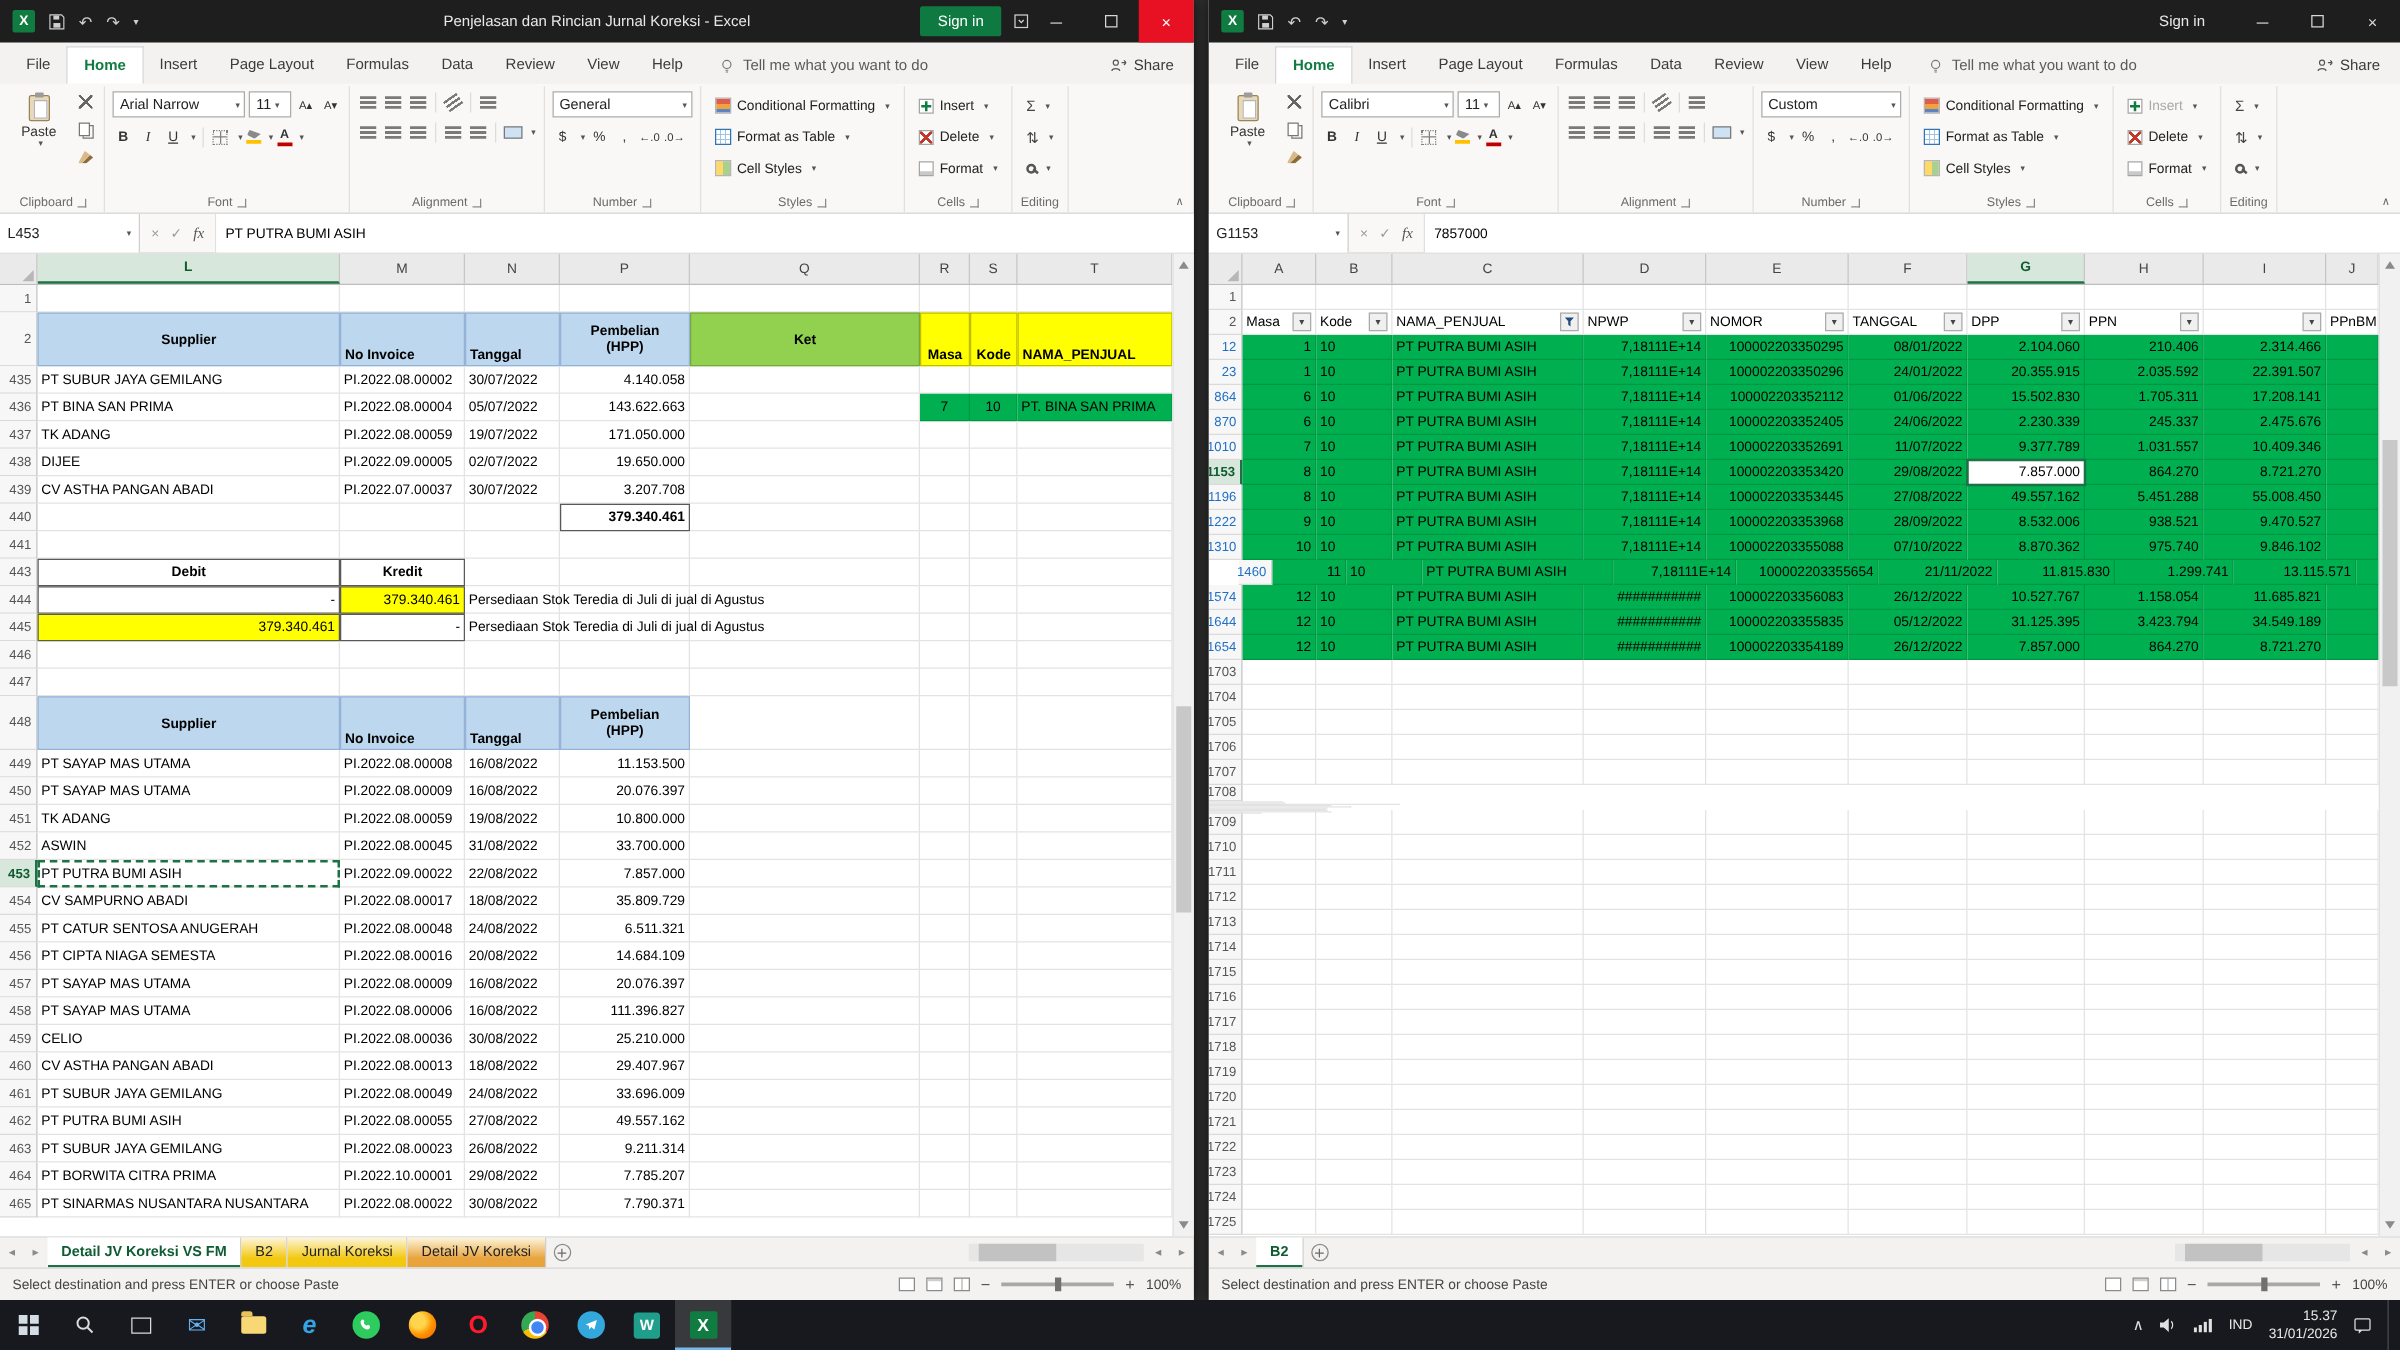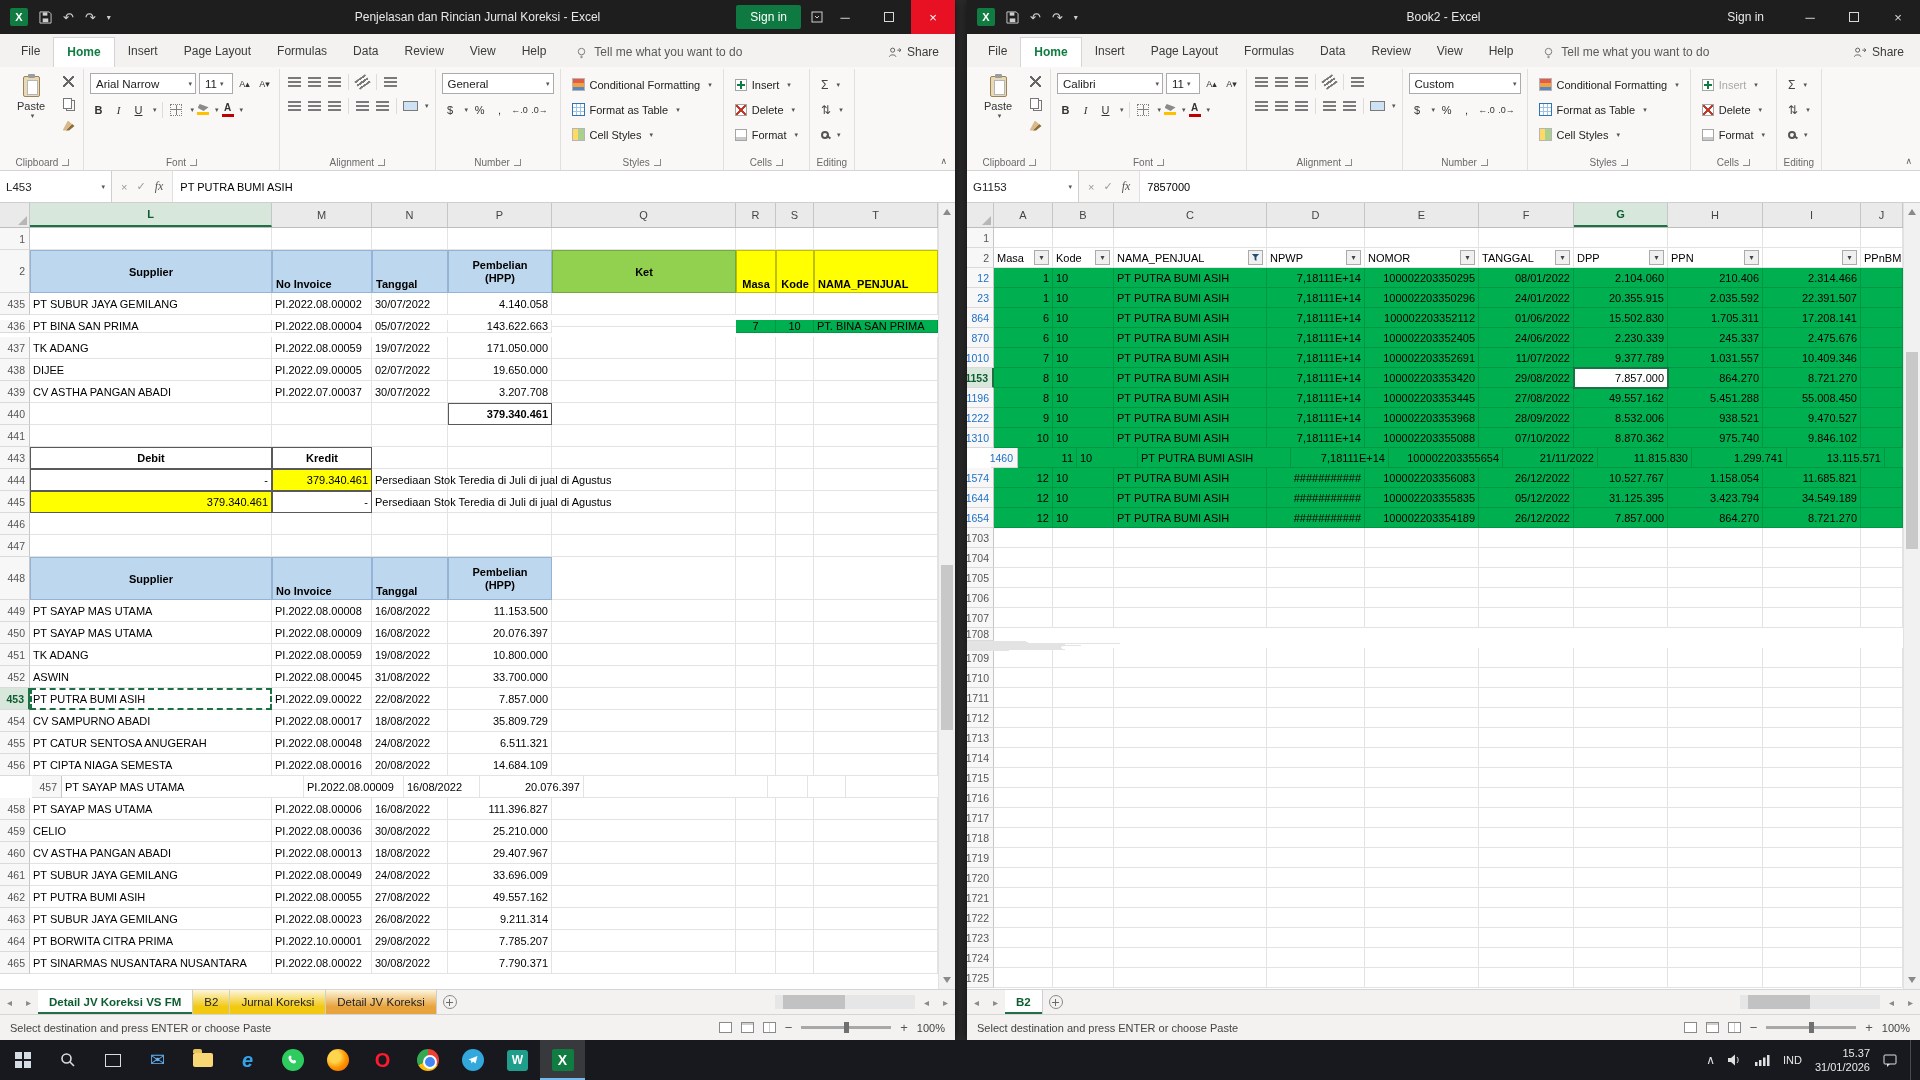--- a/index.html
+++ b/index.html
@@ -562,21 +562,21 @@
             <div class="g-cell a-center" style="width: 40px;">
               <span class="ct"></span>
             </div>
             <div class="g-cell a-center" style="width: 38px;">
               <span class="ct"></span>
             </div>
             <div class="g-cell a-left" style="width: 124px;">
               <span class="ct"></span>
             </div>
           </div>
-          <div class="g-row" style="height: 22px; align-items: center;">
+          <div class="g-row" style="height: 22px;">
             <div class="g-rn" style="width: 30px;">436</div>
             <div class="g-cell a-left" style="width: 242px;">
               <span class="ct">PT BINA SAN PRIMA</span>
             </div>
             <div class="g-cell a-left" style="width: 100px;">
               <span class="ct">PI.2022.08.00004</span>
             </div>
             <div class="g-cell a-left" style="width: 76px;">
               <span class="ct">05/07/2022</span>
             </div>
@@ -1104,21 +1104,21 @@
               <span class="ct"></span>
             </div>
             <div class="g-cell a-center" style="width: 38px;">
               <span class="ct"></span>
             </div>
             <div class="g-cell a-left" style="width: 124px;">
               <span class="ct"></span>
             </div>
           </div>
           <div class="g-row" style="height: 22px;">
-            <div class="g-rn" style="width: 30px; margin-left: 32px;">457</div>
+            <div class="g-rn" style="width: 30px;">457</div>
             <div class="g-cell a-left" style="width: 242px;">
               <span class="ct">PT SAYAP MAS UTAMA</span>
             </div>
             <div class="g-cell a-left" style="width: 100px;">
               <span class="ct">PI.2022.08.00009</span>
             </div>
             <div class="g-cell a-left" style="width: 76px;">
               <span class="ct">16/08/2022</span>
             </div>
             <div class="g-cell a-right" style="width: 104px;">
@@ -1405,21 +1405,20 @@
             <svg width="13" height="13" viewBox="0 0 14 14">
               <path d="M1 1h10l2 2v10H1z" fill="none" stroke="#cfcfcf"></path>
               <rect x="4" y="8" width="6" height="4" fill="#cfcfcf"></rect>
               <rect x="4" y="1.5" width="5" height="3.5" fill="#cfcfcf"></rect>
             </svg>
           </span>
         <span class="qbtn">↶</span>
         <span class="qbtn">↷</span>
         <span class="qbtn qdd">▾</span>
       </div>
-      <div class="wtitle">Book2 - Excel</div>
       <div class="wctrl">
         <span class="signin">Sign in</span>
         <span class="wbtn">─</span>
         <span class="wbtn">
             <i class="ic-max"></i>
           </span>
         <span class="wbtn">×</span>
       </div>
     </div>
 

